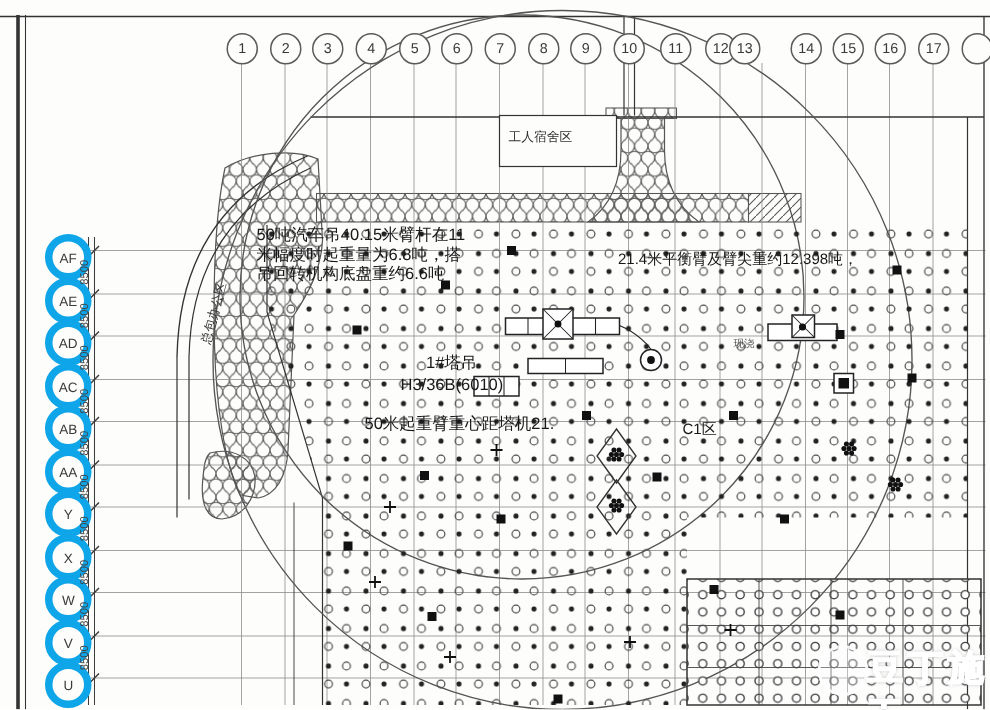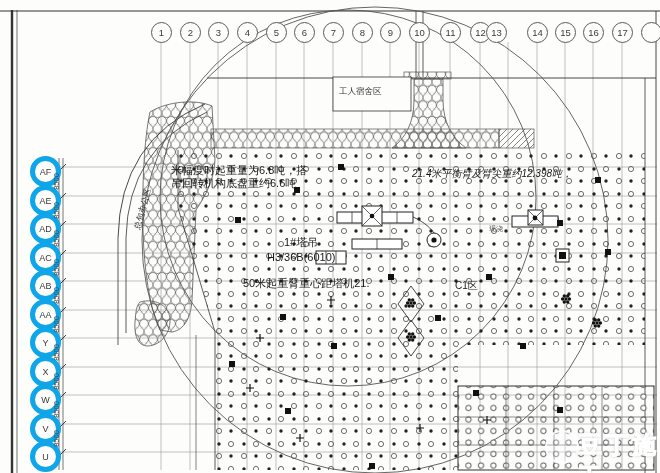--- a/index.html
+++ b/index.html
@@ -9,21 +9,21 @@
   .cb{position:absolute;top:22px;width:19px;height:19px;border:1px solid #5a5a5a;border-radius:50%;
       background:#fdfdfc;display:flex;align-items:center;justify-content:center;
       font-size:9.5px;color:#3a3a3a;}
   .rb{position:absolute;left:30px;width:21px;height:21px;border:5px solid #0ea5e9;border-radius:50%;
       background:#fdfdfc;display:flex;align-items:center;justify-content:center;
       font-size:9px;color:#3a3a3a;}
   .dim{position:absolute;left:44px;width:24px;text-align:center;font-size:7.5px;color:#444;
        transform:rotate(-90deg);}
   .t{position:absolute;color:#181818;white-space:nowrap;}
   .ann{font-size:11px;line-height:13px;}
-  .ann2{font-size:10px;line-height:15px;font-style:italic;}
+  .ann2{font-size:10px;line-height:15px;}
   .small{font-size:8.5px;color:#333;}
   .tiny{font-size:7px;color:#555;}
   .rot{transform:rotate(-75deg);transform-origin:center;}
   .wm-circle{position:absolute;left:545px;top:430px;width:30px;height:30px;border-radius:50%;
       border:2px solid rgba(255,255,255,.85);background:rgba(255,255,255,.28);}
   .wm-text{position:absolute;left:578px;top:429px;font-size:24px;font-weight:bold;letter-spacing:3px;
       color:rgba(255,255,255,.6);-webkit-text-stroke:1.2px #ffffff;
       text-shadow:0 0 1px rgba(130,130,130,.9),0 0 3px rgba(130,130,130,.45);}
 </style>
 </head>
@@ -180,20 +180,21 @@
   <div class="dim" style="top:206px">8500</div>
   <div class="dim" style="top:234px">8500</div>
   <div class="dim" style="top:263px">8500</div>
   <div class="dim" style="top:291px">8500</div>
   <div class="dim" style="top:320px">8500</div>
   <div class="dim" style="top:348px">8500</div>
   <div class="dim" style="top:377px">8500</div>
   <div class="dim" style="top:405px">8500</div>
   <div class="dim" style="top:434px">8500</div>
 
+  <div class="t ann" style="left:171px;top:151px">50吨汽车吊40.15米臂杆在11</div>
   <div class="t ann" style="left:171px;top:164px">米幅度时起重量为6.8吨，搭</div>
   <div class="t ann" style="left:171px;top:177px">吊回转机构底盘重约6.6吨</div>
 
   <div class="t ann2" style="left:412px;top:166px">21.4米平衡臂及臂尖重约12.398吨，</div>
 
   <div class="t ann" style="left:284px;top:236px">1#塔吊</div>
   <div class="t ann" style="left:267px;top:251px">H3/36B(6010)</div>
 
   <div class="t ann" style="left:243px;top:277px">50米起重臂重心距塔机21.</div>
 

